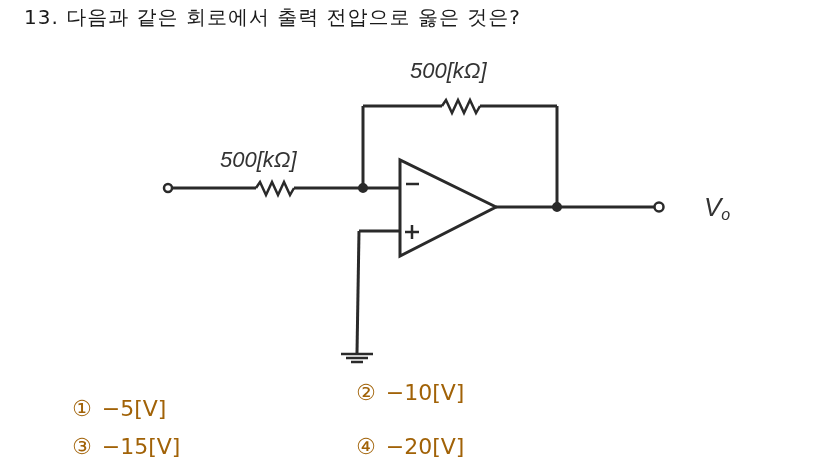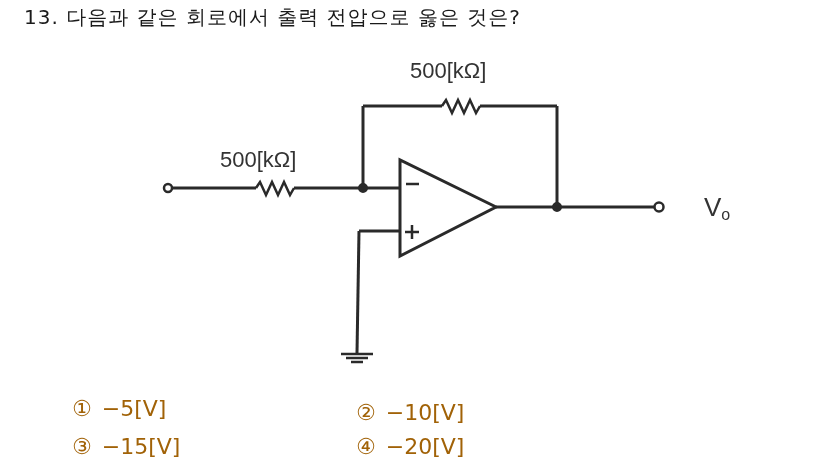--- a/index.html
+++ b/index.html
@@ -1,20 +1,20 @@
 <!DOCTYPE html>
 <html><head>
 <meta charset="utf-8">
 <style>
   html, body { margin: 0; padding: 0; background: #ffffff; }
   body { width: 826px; height: 466px; position: relative; overflow: hidden;
          font-family: "DejaVu Sans", sans-serif; color: #1a1a1a; }
   .question { position: absolute; left: 24px; top: 4px; font-size: 20px; letter-spacing: 1px; white-space: nowrap; }
   .circuit { position: absolute; left: 0; top: 0; width: 826px; height: 390px; }
-  .lbl { position: absolute; font-family: "Liberation Sans", sans-serif; color: #333; white-space: nowrap; }
+  .lbl { position: absolute; font-family: "Liberation Sans", sans-serif; color: #333; white-space: nowrap; font-style: italic; }
   .choice { position: absolute; font-size: 22px; white-space: nowrap; color: #a16207; }
   .choice .num { display: inline-block; margin-right: 10px; }
 </style>
 </head>
 <body>
 
 <div class="question">
   <span>13.</span>
   <span>다음과 같은 회로에서 출력 전압으로 옳은 것은?</span>
 </div>
@@ -67,21 +67,21 @@
   <div class="lbl" style="left:220px; top:147px; font-size:22px;">500[kΩ]</div>
   <div class="lbl" style="left:410px; top:58px; font-size:22px;">500[kΩ]</div>
   <div class="lbl" style="left:704px; top:192px; font-size:26px;">
     <span>V</span><span style="font-size:16px; vertical-align:-4px;">o</span>
   </div>
 </div>
 
 <div class="choice" style="left:72px; top:396px;">
   <span class="num">①</span><span>−5[V]</span>
 </div>
-<div class="choice" style="left:356px; top:400px;">
+<div class="choice" style="left:356px; top:380px;">
   <span class="num">②</span><span>−10[V]</span>
 </div>
 <div class="choice" style="left:72px; top:434px;text-align:right;">
   <span class="num">③</span><span>−15[V]</span>
 </div>
 <div class="choice" style="left:356px; top:434px;">
   <span class="num">④</span><span>−20[V]</span>
 </div>
 
 </body></html>

